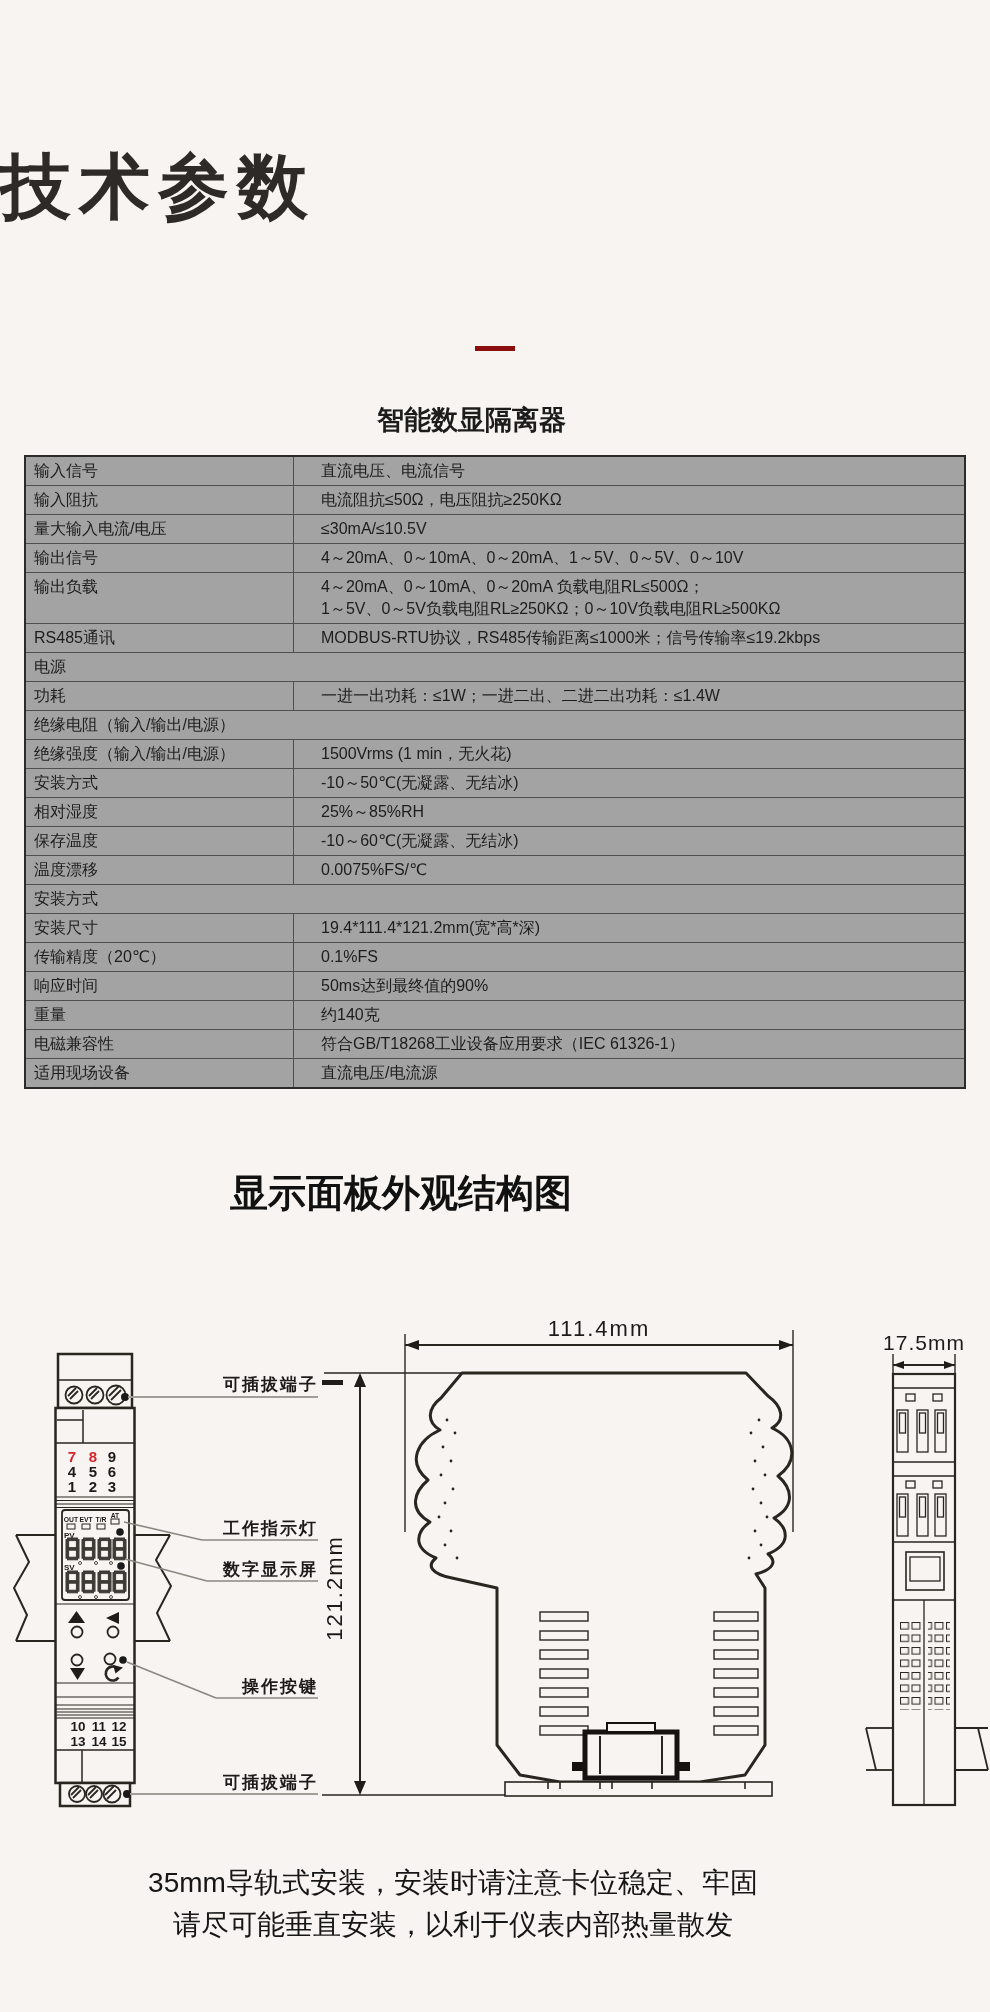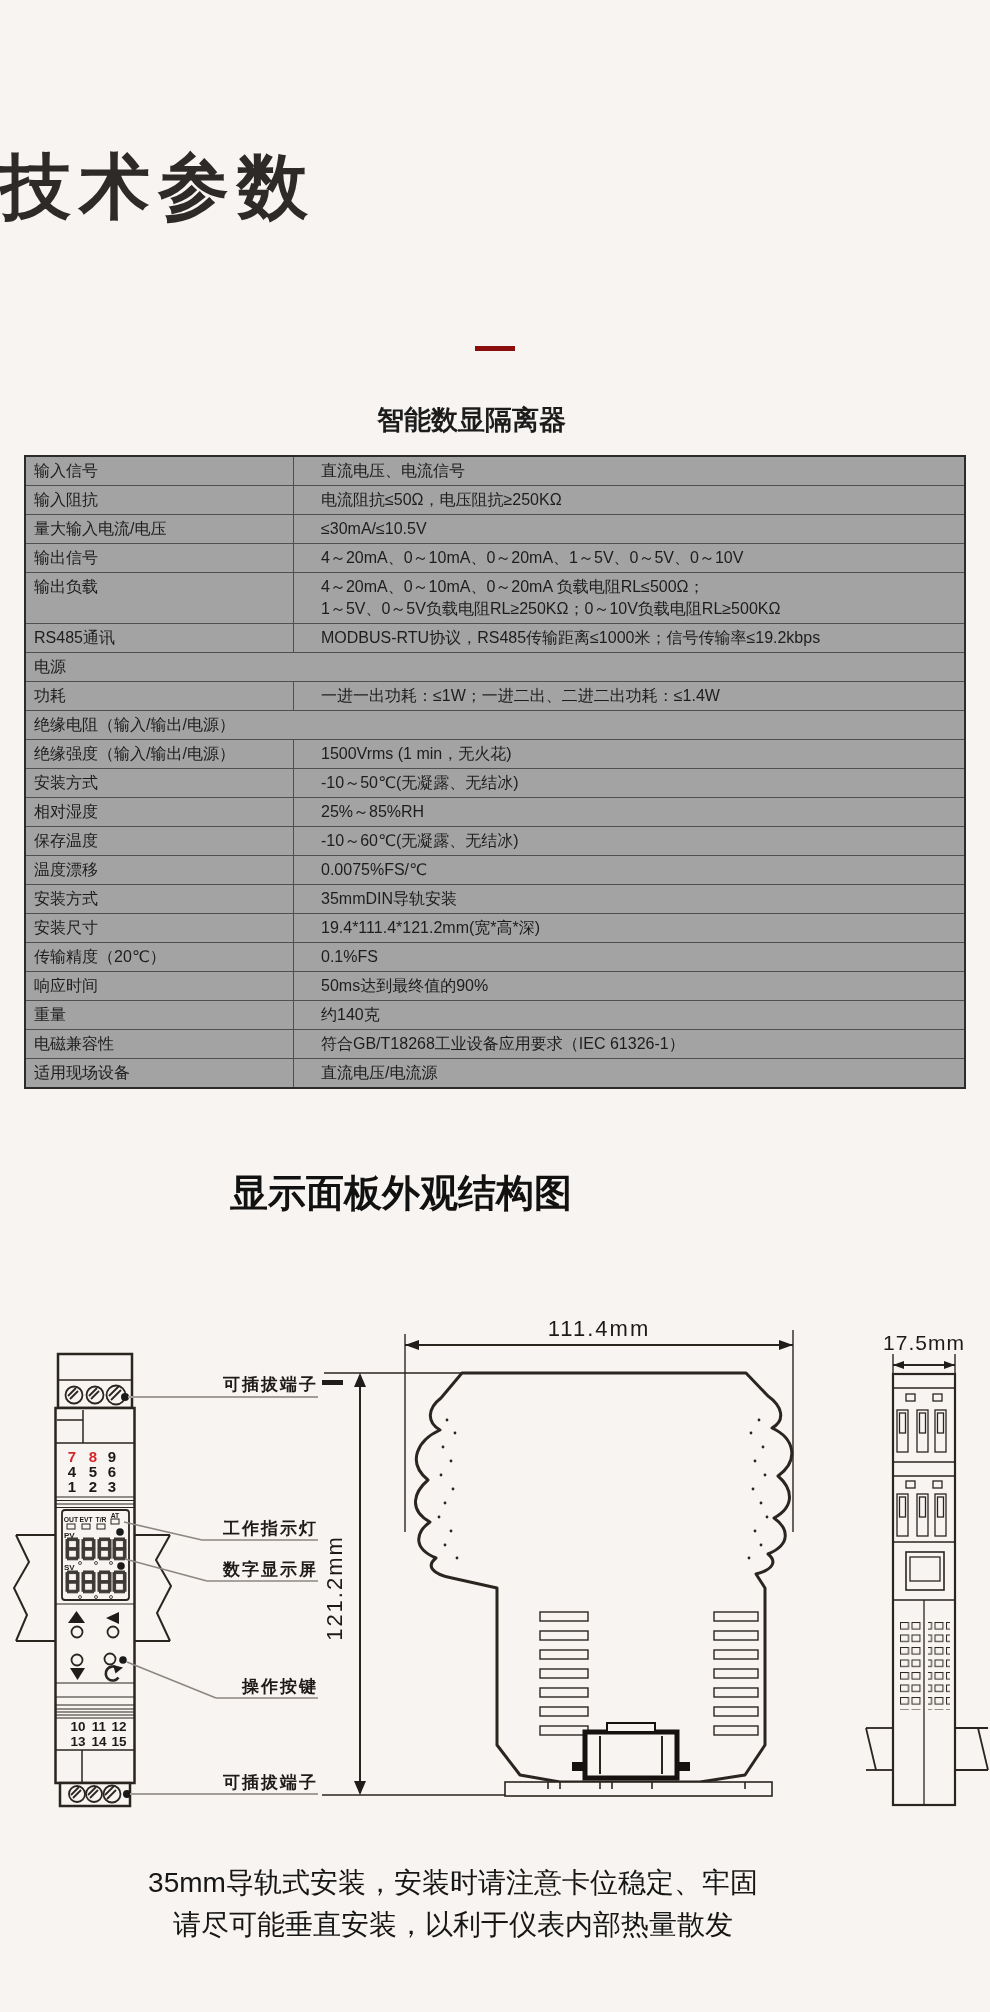--- a/index.html
+++ b/index.html
@@ -106,21 +106,20 @@
   <div class="tr">
       <div class="td">保存温度</div>
       <div class="td val">-10～60℃(无凝露、无结冰)</div>
     </div>
   <div class="tr">
       <div class="td">温度漂移</div>
       <div class="td val">0.0075%FS/℃</div>
     </div>
   <div class="tr">
       <div class="td">安装方式</div>
-      <div class="td val">35mmDIN导轨安装</div>
     </div>
   <div class="tr">
       <div class="td">安装尺寸</div>
       <div class="td val">19.4*111.4*121.2mm(宽*高*深)</div>
     </div>
   <div class="tr">
       <div class="td">传输精度（20℃）</div>
       <div class="td val">0.1%FS</div>
     </div>
   <div class="tr">

